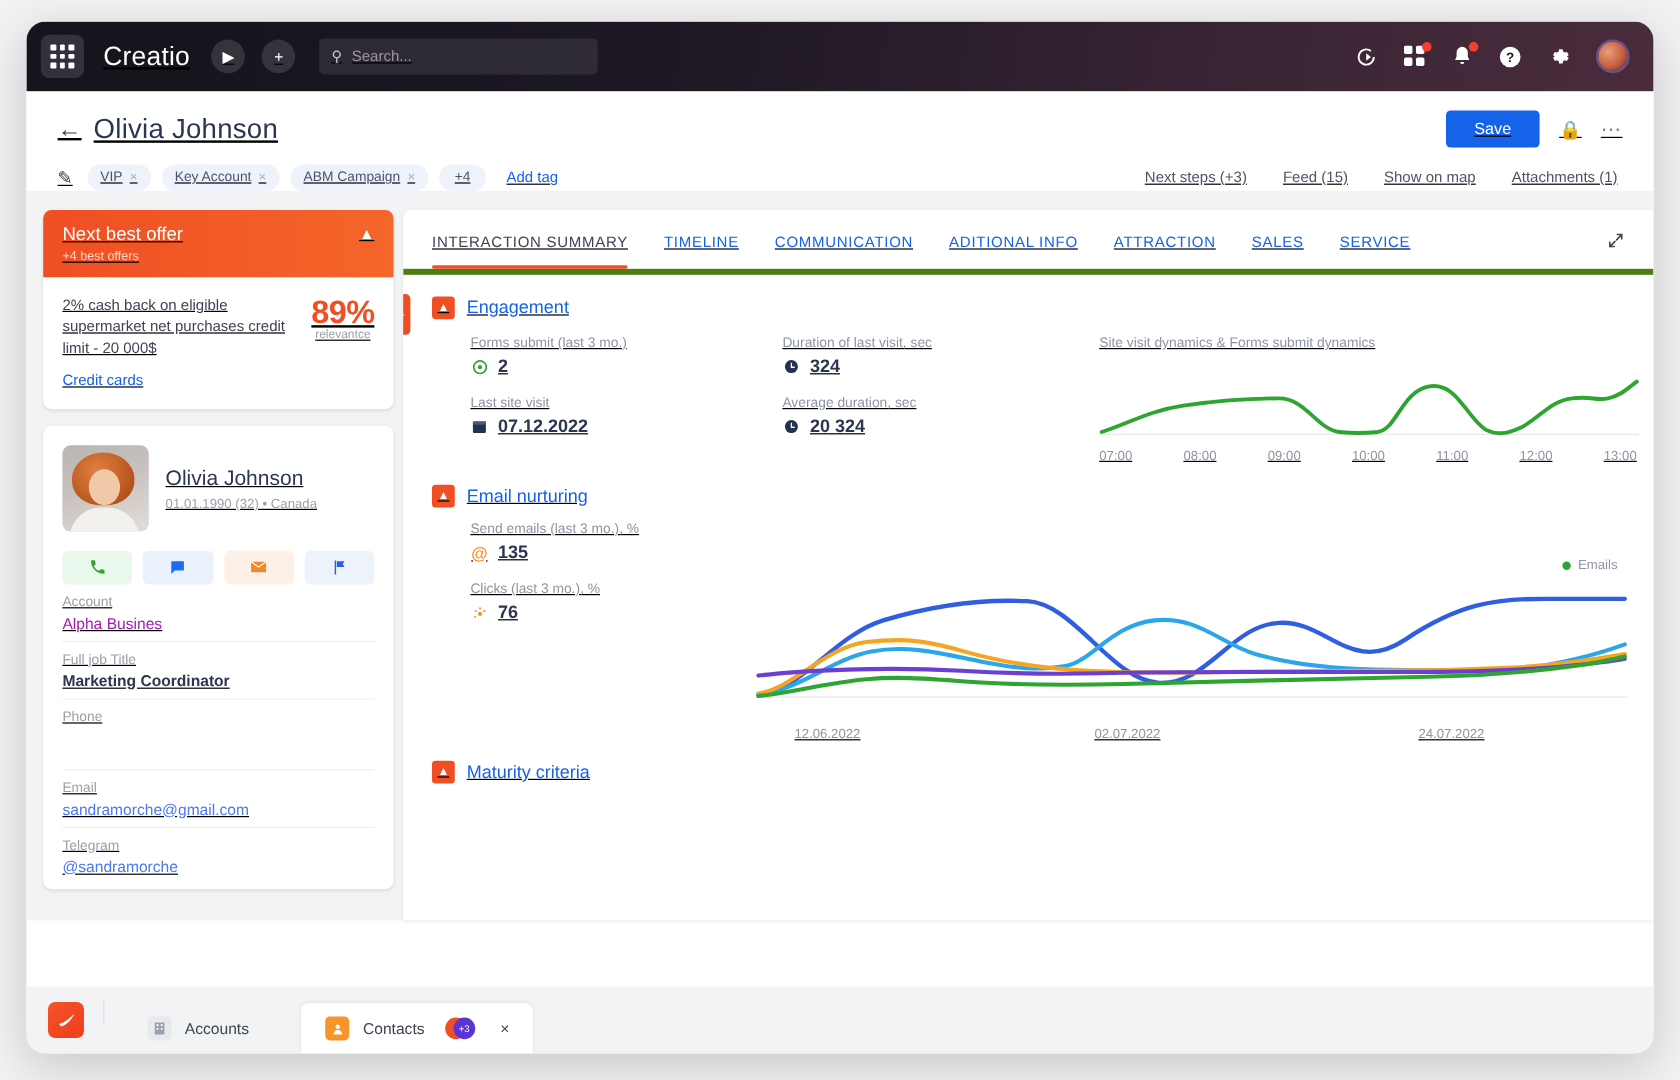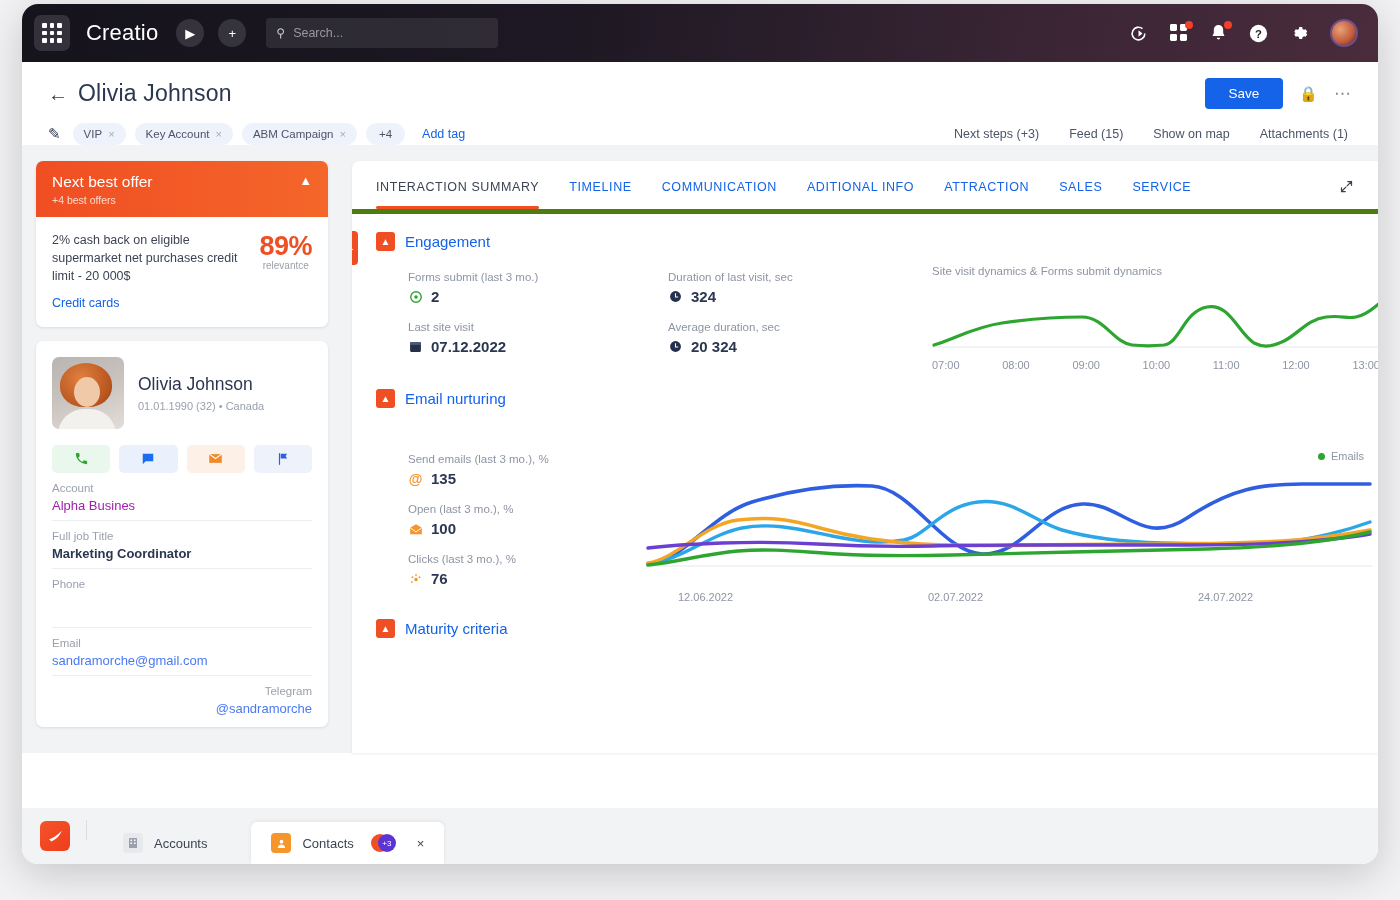--- a/index.html
+++ b/index.html
@@ -4,26 +4,27 @@
 <style>
   * { box-sizing: border-box; margin: 0; padding: 0; }
   html, body {
     width: 1400px; height: 900px;
     background: #f2f2f4;
     font-family: "Liberation Sans", sans-serif;
     overflow: hidden;
   }
   .app-window {
     position: absolute;
-    left: 22px; top: 4px;
+    left: 22px; top: 18px;
     width: 1356px; height: 860px;
     border-radius: 16px;
     background: #ffffff;
     box-shadow: 0 10px 40px rgba(0,0,0,.18);
     overflow: hidden;
+    text-decoration: underline;
   }
 
   
   .topbar {
     height: 58px;
     background: linear-gradient(100deg, #15131c 0%, #1d1823 40%, #3a2535 75%, #4a2c3c 100%);
     display: flex; align-items: center;
     padding: 0 14px 0 12px;
     position: relative;
   }
@@ -87,21 +88,21 @@
     display: flex; align-items: center; gap: 6px; cursor: pointer; white-space: nowrap;
   }
   .tag .x { color: #a4abba; font-size: 11px; }
   .tag.more { color: #4b5468; padding: 5px 13px; }
   .add-tag { color: #1463e8; font-size: 12.5px; margin-left: 8px; cursor: pointer; }
   .head-links { margin-left: auto; display: flex; align-items: center; gap: 30px; padding-right: 4px; }
   .head-links span { color: #4b5468; font-size: 12.5px; cursor: pointer; white-space: nowrap; }
 
   
   .body-area {
-    display: flex; gap: 24px;
+    display: flex; gap: 8px;
     padding: 16px 0 0 14px;
     background: #f2f3f5;
     height: 608px;
   }
   .left-col { width: 292px; flex: 0 0 292px; position: relative; }
   .card { background: #fff; border-radius: 7px; box-shadow: 0 1px 3px rgba(0,0,0,.10); }
 
   .nbo-head {
     background: linear-gradient(90deg,#f04e23,#f4662a);
     border-radius: 7px 7px 0 0; padding: 12px 16px 11px 16px;
@@ -143,21 +144,21 @@
   .act {
     flex: 1; height: 28px; border-radius: 5px;
     display: flex; align-items: center; justify-content: center; cursor: pointer;
   }
   .act.phone { background: #eaf7ec; }
   .act.chat  { background: #eaf1fd; }
   .act.mail  { background: #fdf0e6; }
   .act.flag  { background: #eef2fb; }
 
   .field { padding: 9px 0 7px 0; border-bottom: 1px solid #edeef1; }
-  .field:last-child { border-bottom: none; text-align: right; }
+  .field:last-child { border-bottom: none; }
   .f-lbl { font-size: 11.5px; color: #9aa0ac; }
   .f-val { font-size: 13px; color: #2b3750; margin-top: 4px; min-height: 15px; }
   .f-val.link { color: #a21caf; }
   .f-val.bold { font-weight: 700; }
   .f-val.mail-link { color: #4a79f2; }
 
   
   .right-col {
     flex: 1; background: #fff; border-radius: 7px 0 0 0;
     box-shadow: 0 1px 3px rgba(0,0,0,.08);
@@ -180,21 +181,21 @@
 
   .panel-body { padding: 18px 24px 0 24px; }
   .sec-head { display: flex; align-items: center; gap: 10px; margin-bottom: 2px; }
   .sec-chip {
     width: 19px; height: 19px; border-radius: 3px; background: #f04e23;
     color: #fff; display: flex; align-items: center; justify-content: center;
     font-size: 10px; cursor: pointer;
   }
   .sec-title { color: #1463e8; font-size: 15px; cursor: pointer; }
 
-  .sec-grid { display: flex; margin-top: 14px; align-items: flex-end; }
+  .sec-grid { display: flex; margin-top: 14px; }
   .kpi-col { width: 262px; flex: 0 0 262px; }
   .kpi { margin-bottom: 16px; }
   .kpi-lbl { font-size: 11.5px; color: #8d94a3; }
   .kpi-val { font-size: 15px; color: #2b3750; font-weight: 700; margin-top: 5px; display: flex; align-items: center; gap: 8px; }
   .kpi-ico { font-size: 13px; width: 15px; display: inline-flex; justify-content: center; }
 
   .chart-wrap { flex: 1; padding-left: 6px; position: relative; }
   .chart-title { font-size: 11.5px; color: #8d94a3; margin-bottom: 6px; }
   .axis-row { display: flex; margin-top: 2px; }
   .axis-lbl { font-size: 11px; color: #8d94a3; }
@@ -527,32 +528,20 @@
         <div class="sec-grid" style="margin-top:12px">
           <div class="kpi-col" style="padding-left:32px;width:266px;flex:0 0 266px;">
             <div class="kpi">
               <div class="kpi-lbl">Send emails (last 3 mo.), %</div>
               <div class="kpi-val">
                 <span class="kpi-ico" style="color:#f5952a;font-size:14px">@</span>
                 <span>135</span>
               </div>
             </div>
             <div class="kpi">
-              <div class="kpi-lbl">Open (last 3 mo.), %</div>
-              <div class="kpi-val">
-                <span class="kpi-ico">
-                  <svg width="14" height="12" viewBox="0 0 24 20" fill="#f5952a">
-                      <path d="M2 8l10-6 10 6v11H2z"></path>
-                      <path d="M2 8l10 7 10-7" stroke="#fff" stroke-width="1.6" fill="none"></path>
-                    </svg>
-                </span>
-                <span>100</span>
-              </div>
-            </div>
-            <div class="kpi">
               <div class="kpi-lbl">Clicks (last 3 mo.), %</div>
               <div class="kpi-val">
                 <span class="kpi-ico">
                   <svg width="14" height="14" viewBox="0 0 24 24" fill="#f5952a">
                     <circle cx="12" cy="13" r="3"></circle>
                       <circle cx="6" cy="9" r="1.6"></circle>
                       <circle cx="12" cy="5" r="1.6"></circle>
                     <circle cx="18" cy="9" r="1.6"></circle>
                       <circle cx="5" cy="17" r="1.5"></circle>
                   </svg>

